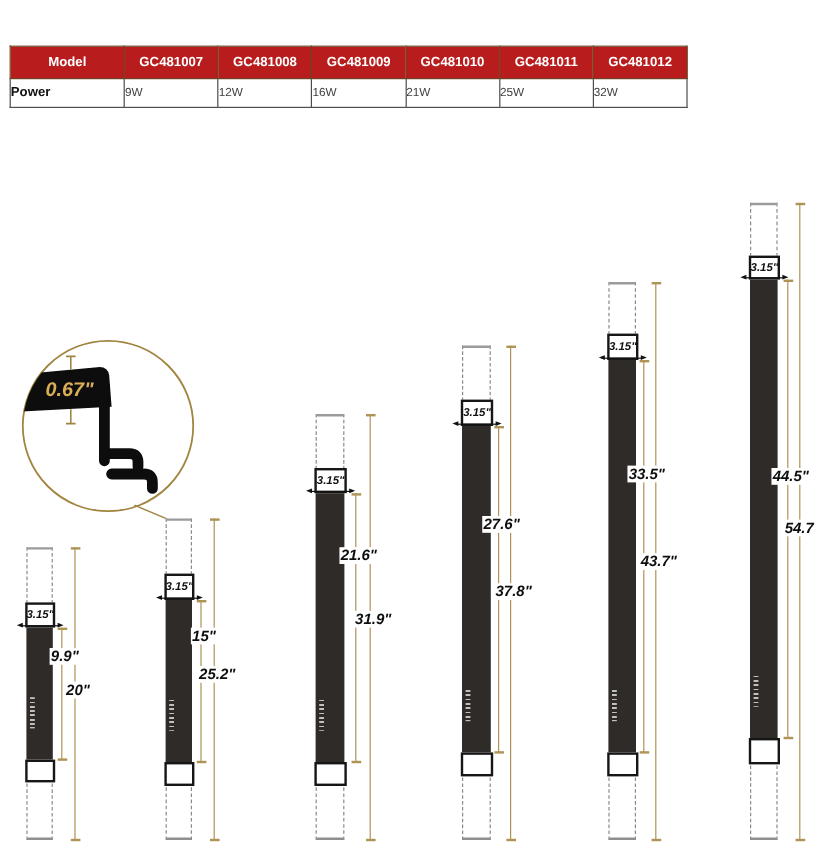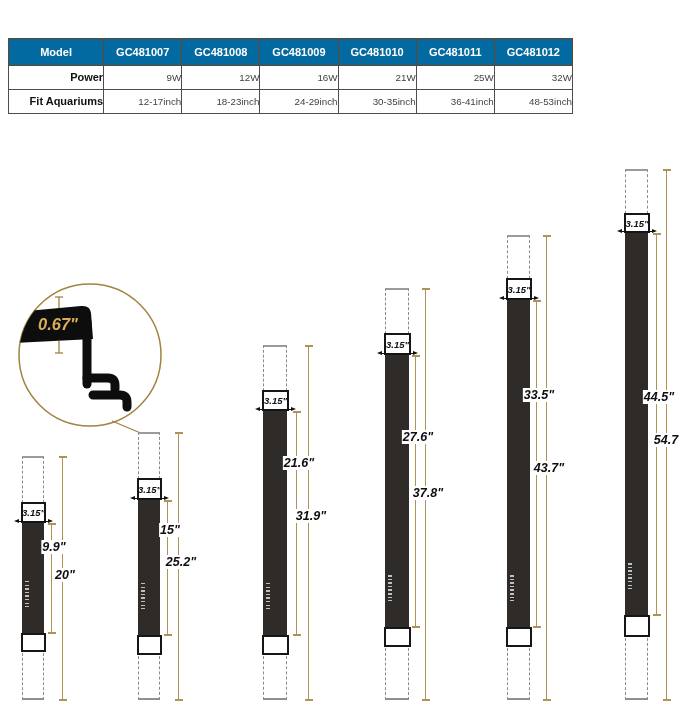--- a/index.html
+++ b/index.html
@@ -12,25 +12,25 @@
     font-size:21.5px;font-weight:800;letter-spacing:-0.2px;
     background:linear-gradient(90deg,#6e4f1e 0%,#b8913e 18%,#c9a45c 38%,#d2b272 58%,#b69247 78%,#5f4a20 100%);
     -webkit-background-clip:text;background-clip:text;color:transparent;
   }
   table.spec{
     position:absolute;left:8px;top:38px;width:565px;
     border-collapse:collapse;table-layout:fixed;
     border:1.5px solid #3a3a3a;
   }
   table.spec th{
-    background:#0369a1;color:#fff;font-size:11px;font-weight:bold;
+    background:#b91c1c;color:#fff;font-size:11px;font-weight:bold;
     border:1px solid #6b4423;height:26px;padding:0;text-align:center;
   }
   table.spec td{
-    border:1px solid #4d4d4d;height:22.8px;padding:0;text-align:right;
+    border:1px solid #4d4d4d;height:22.8px;padding:0;text-align:left;
     font-size:9.8px;color:#3f3f3f;background:#fff;margin-top:12px;
   }
   table.spec td.rowlabel{font-size:11px;font-weight:bold;color:#111;}
   .diagram-layer,.callout-layer{position:absolute;left:0;top:0;width:679px;height:703px;}
   .dash-rect{position:absolute;border:1px dashed #8a8a8a;background:#fff;box-sizing:border-box;z-index:1;}
   .dash-top{border-top:2px solid #9b9b9b;}
   .dash-bot{border-bottom:2px solid #8f8f8f;}
   .bracket-rect{position:absolute;background:#fff;border:2px solid #161616;box-sizing:border-box;z-index:2;
     display:flex;align-items:center;justify-content:center;}
   .width-label{font-size:9.5px;font-weight:bold;font-style:italic;color:#111;white-space:nowrap;}
@@ -76,29 +76,20 @@
       </thead>
     <tbody>
         <tr>
           <td class="rowlabel">Power</td>
           <td>9W</td>
           <td>12W</td>
           <td>16W</td>
           <td>21W</td>
           <td>25W</td>
           <td>32W</td>
-        </tr>
-        <tr>
-          <td class="rowlabel">Fit Aquariums</td>
-          <td>12-17inch</td>
-          <td>18-23inch</td>
-          <td>24-29inch</td>
-          <td>30-35inch</td>
-          <td>36-41inch</td>
-          <td>48-53inch</td>
         </tr>
       </tbody>
   </table>
 
   <div class="callout-layer">
     <svg width="170" height="165" viewBox="0 0 170 165" style="position:absolute;left:13px;top:280px;">
       <defs>
           <clipPath id="cclip">
             <circle cx="77" cy="75" r="71"></circle>
           </clipPath>

